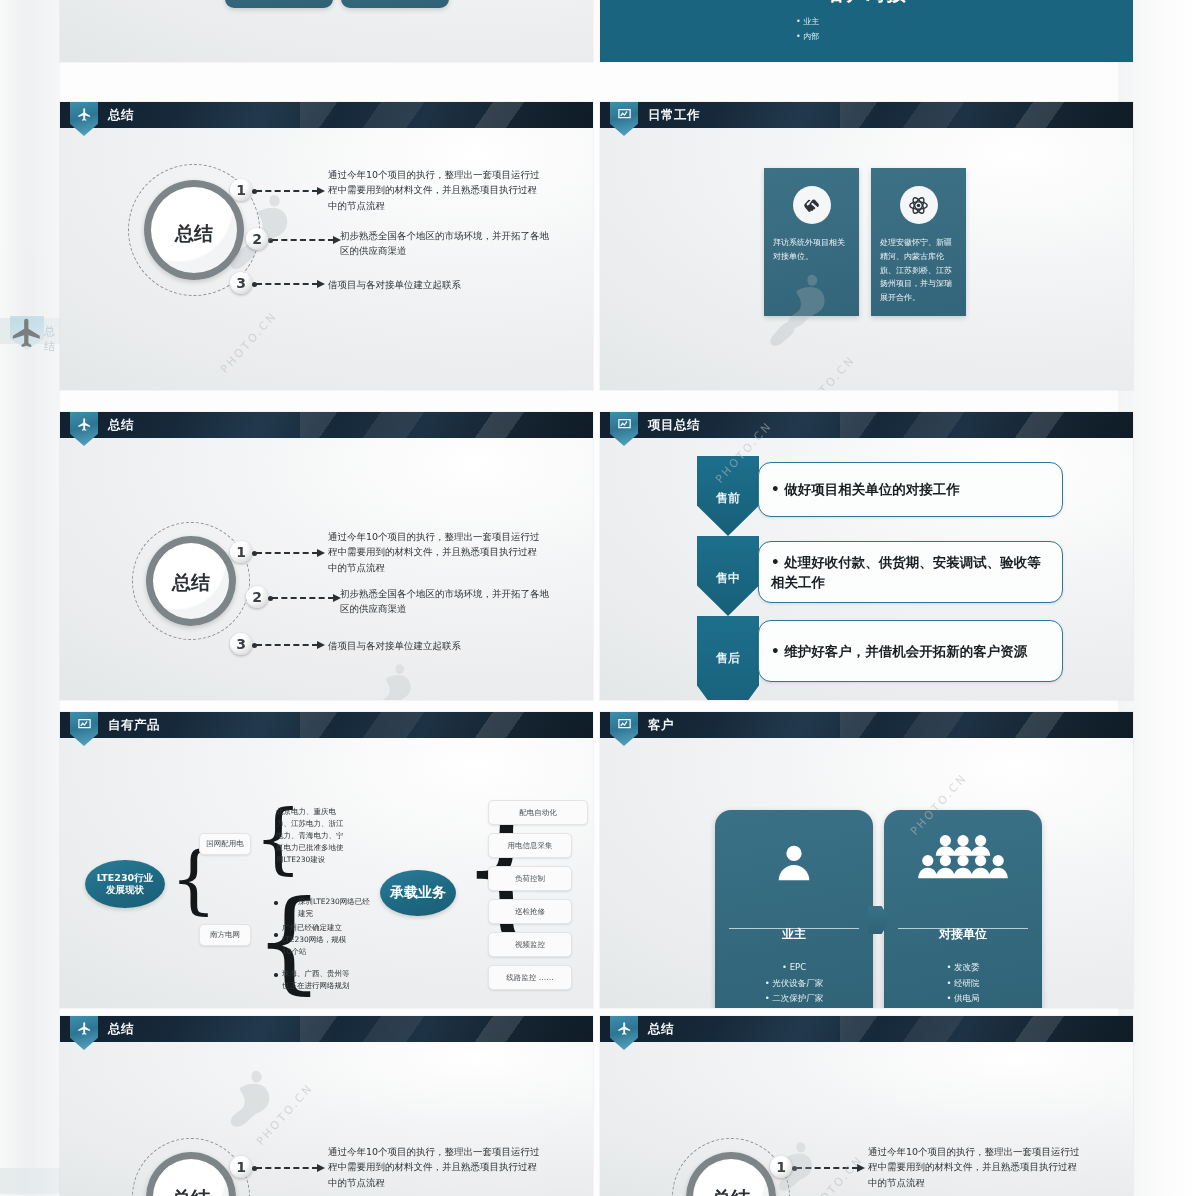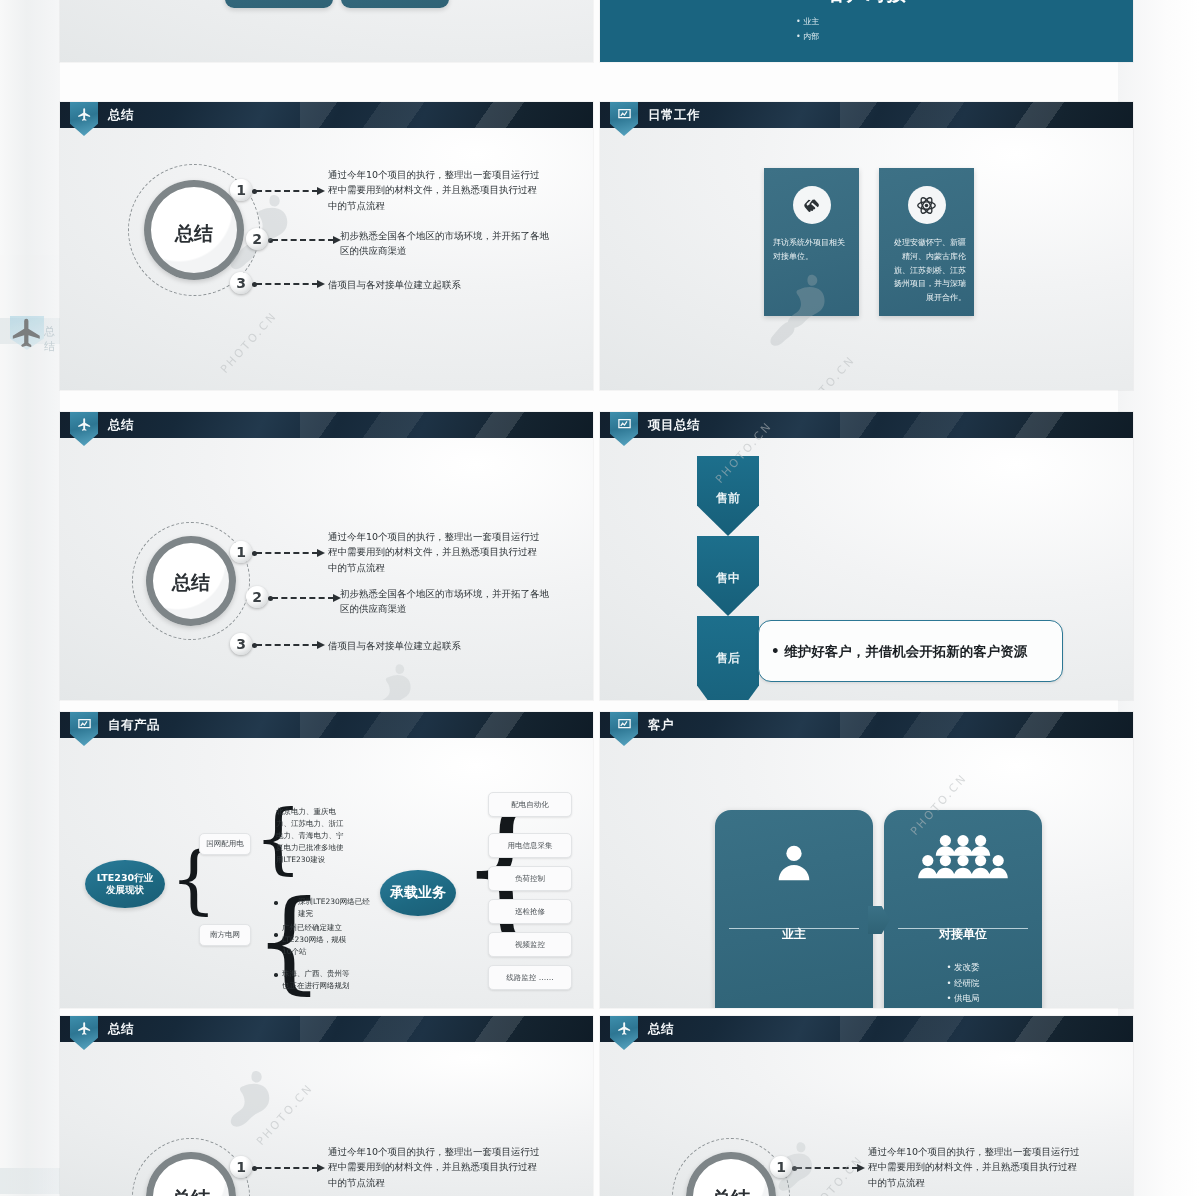--- a/index.html
+++ b/index.html
@@ -267,21 +267,21 @@
       <div class="stitle">日常工作</div>
       <div class="sbody">
         <div class="dwcard" style="left:164px;">
           <div class="dwicon">
             <svg viewBox="0 0 24 24">
                 <path d="M11 6 7 9.5c-.7.6-.7 1.7 0 2.3l.6.5 3.2-2.6 5 4.3c.6.5.7 1.4.1 2-.5.6-1.4.7-2 .2l-.6-.5.3.3c.5.6.4 1.5-.2 2-.6.5-1.5.4-2-.2l-.4-.4c.3.6.1 1.3-.4 1.7-.6.5-1.5.4-2-.2L4.5 14c-1-1.1-1-2.8 0-3.9L8.7 5.5 11 6zm2.2-.5 2.3-.5 4.2 4.6c1 1.1 1 2.8 0 3.9l-.6.6-6-5.2-2.4 2-1-.9 3.5-4.5z"></path>
               </svg>
           </div>
           <div class="dwtxt">拜访系统外项目相关对接单位。</div>
         </div>
-        <div class="dwcard" style="left:279px;text-align:right;">
+        <div class="dwcard" style="left:271px;">
           <div class="dwicon">
             <svg viewBox="0 0 24 24">
                 <circle cx="12" cy="12" r="2"></circle>
                 <ellipse cx="12" cy="12" rx="10" ry="4.2" fill="none" stroke="#2c3236" stroke-width="1.6"></ellipse>
                 <ellipse cx="12" cy="12" rx="10" ry="4.2" fill="none" stroke="#2c3236" stroke-width="1.6" transform="rotate(60 12 12)"></ellipse>
                 <ellipse cx="12" cy="12" rx="10" ry="4.2" fill="none" stroke="#2c3236" stroke-width="1.6" transform="rotate(120 12 12)"></ellipse>
               </svg>
           </div>
           <div class="dwtxt">处理安徽怀宁、新疆精河、内蒙古库伦旗、江苏剡桥、江苏扬州项目，并与深瑞展开合作。</div>
         </div>
@@ -334,23 +334,29 @@
             <path d="M6 14l3-4 3 3 4-6" fill="none" stroke="#fff" stroke-width="2"></path>
           </svg>
       </div>
       <div class="stitle">项目总结</div>
       <div class="sbody">
         <div class="wm-txt" style="left:105px; top:8px;">PHOTO.CN</div>
 
         <div class="chev" style="left:97px; top:18px; height:80px;">
           <span>售前</span>
         </div>
+        <div class="pbox" style="left:158px; top:24px; width:305px; height:55px;">
+          <span>• 做好项目相关单位的对接工作</span>
+        </div>
 
         <div class="chev" style="left:97px; top:98px; height:80px;">
           <span>售中</span>
+        </div>
+        <div class="pbox" style="left:158px; top:103px; width:305px; height:62px;">
+          <span>• 处理好收付款、供货期、安装调试、验收等相关工作</span>
         </div>
 
         <div class="chev" style="left:97px; top:178px; height:112px;">
           <span>售后</span>
         </div>
         <div class="pbox" style="left:158px; top:182px; width:305px; height:62px;">
           <span>• 维护好客户，并借机会开拓新的客户资源</span>
         </div>
       </div>
     </div>
@@ -388,21 +394,21 @@
         <div class="mdot" style="left:214px; top:195px;"></div>
         <div class="mtxt" style="left:222px; top:184px;">广州已经确定建立LTE230网络，规模10个站</div>
         <div class="mdot" style="left:214px; top:235px;"></div>
         <div class="mtxt" style="left:222px; top:230px;">珠海、广西、贵州等也正在进行网络规划</div>
 
         <div class="oval" style="left:320px; top:132px; width:76px; height:46px; font-size:14px;">
           <span>承载业务</span>
         </div>
         <div class="brace" style="left:398px; top:55px; font-size:150px; font-family:'DejaVu Serif', serif;">{</div>
 
-        <div class="wbox" style="left:428px; top:54px; width:84px; height:25px;">
+        <div class="wbox" style="left:428px; top:62px; width:100px; height:25px;">
             <span>配电自动化</span>
           </div>
         <div class="wbox" style="left:428px; top:95px; width:84px; height:25px;">
             <span>用电信息采集</span>
           </div>
         <div class="wbox" style="left:428px; top:128px; width:84px; height:25px;">
             <span>负荷控制</span>
           </div>
         <div class="wbox" style="left:428px; top:161px; width:84px; height:25px;">
             <span>巡检抢修</span>
@@ -429,20 +435,25 @@
 
         <div class="kcard" style="left:115px;">
           <div style="position:absolute;left:50%;transform:translateX(-50%);top:30px;">
             <svg viewBox="0 0 24 24" width="46" height="46" fill="#ffffff">
                 <circle cx="12" cy="7" r="4"></circle>
                 <path d="M4 21c0-4.4 3.6-8 8-8s8 3.6 8 8z"></path>
               </svg>
           </div>
           <div class="kdiv"></div>
           <div class="khead">业主</div>
+          <div class="klist">
+            <div>• EPC</div>
+            <div>• 光伏设备厂家</div>
+            <div>• 二次保护厂家</div>
+          </div>
         </div>
 
         <div class="karrow" style="left:268px;"></div>
 
         <div class="kcard" style="left:284px;">
           <div style="position:absolute;left:50%;transform:translateX(-50%);top:22px;">
             <svg viewBox="0 0 120 64" width="96" height="54" fill="#ffffff">
               <circle cx="38" cy="9" r="7"></circle>
                 <circle cx="60" cy="9" r="7"></circle>
                 <circle cx="82" cy="9" r="7"></circle>

